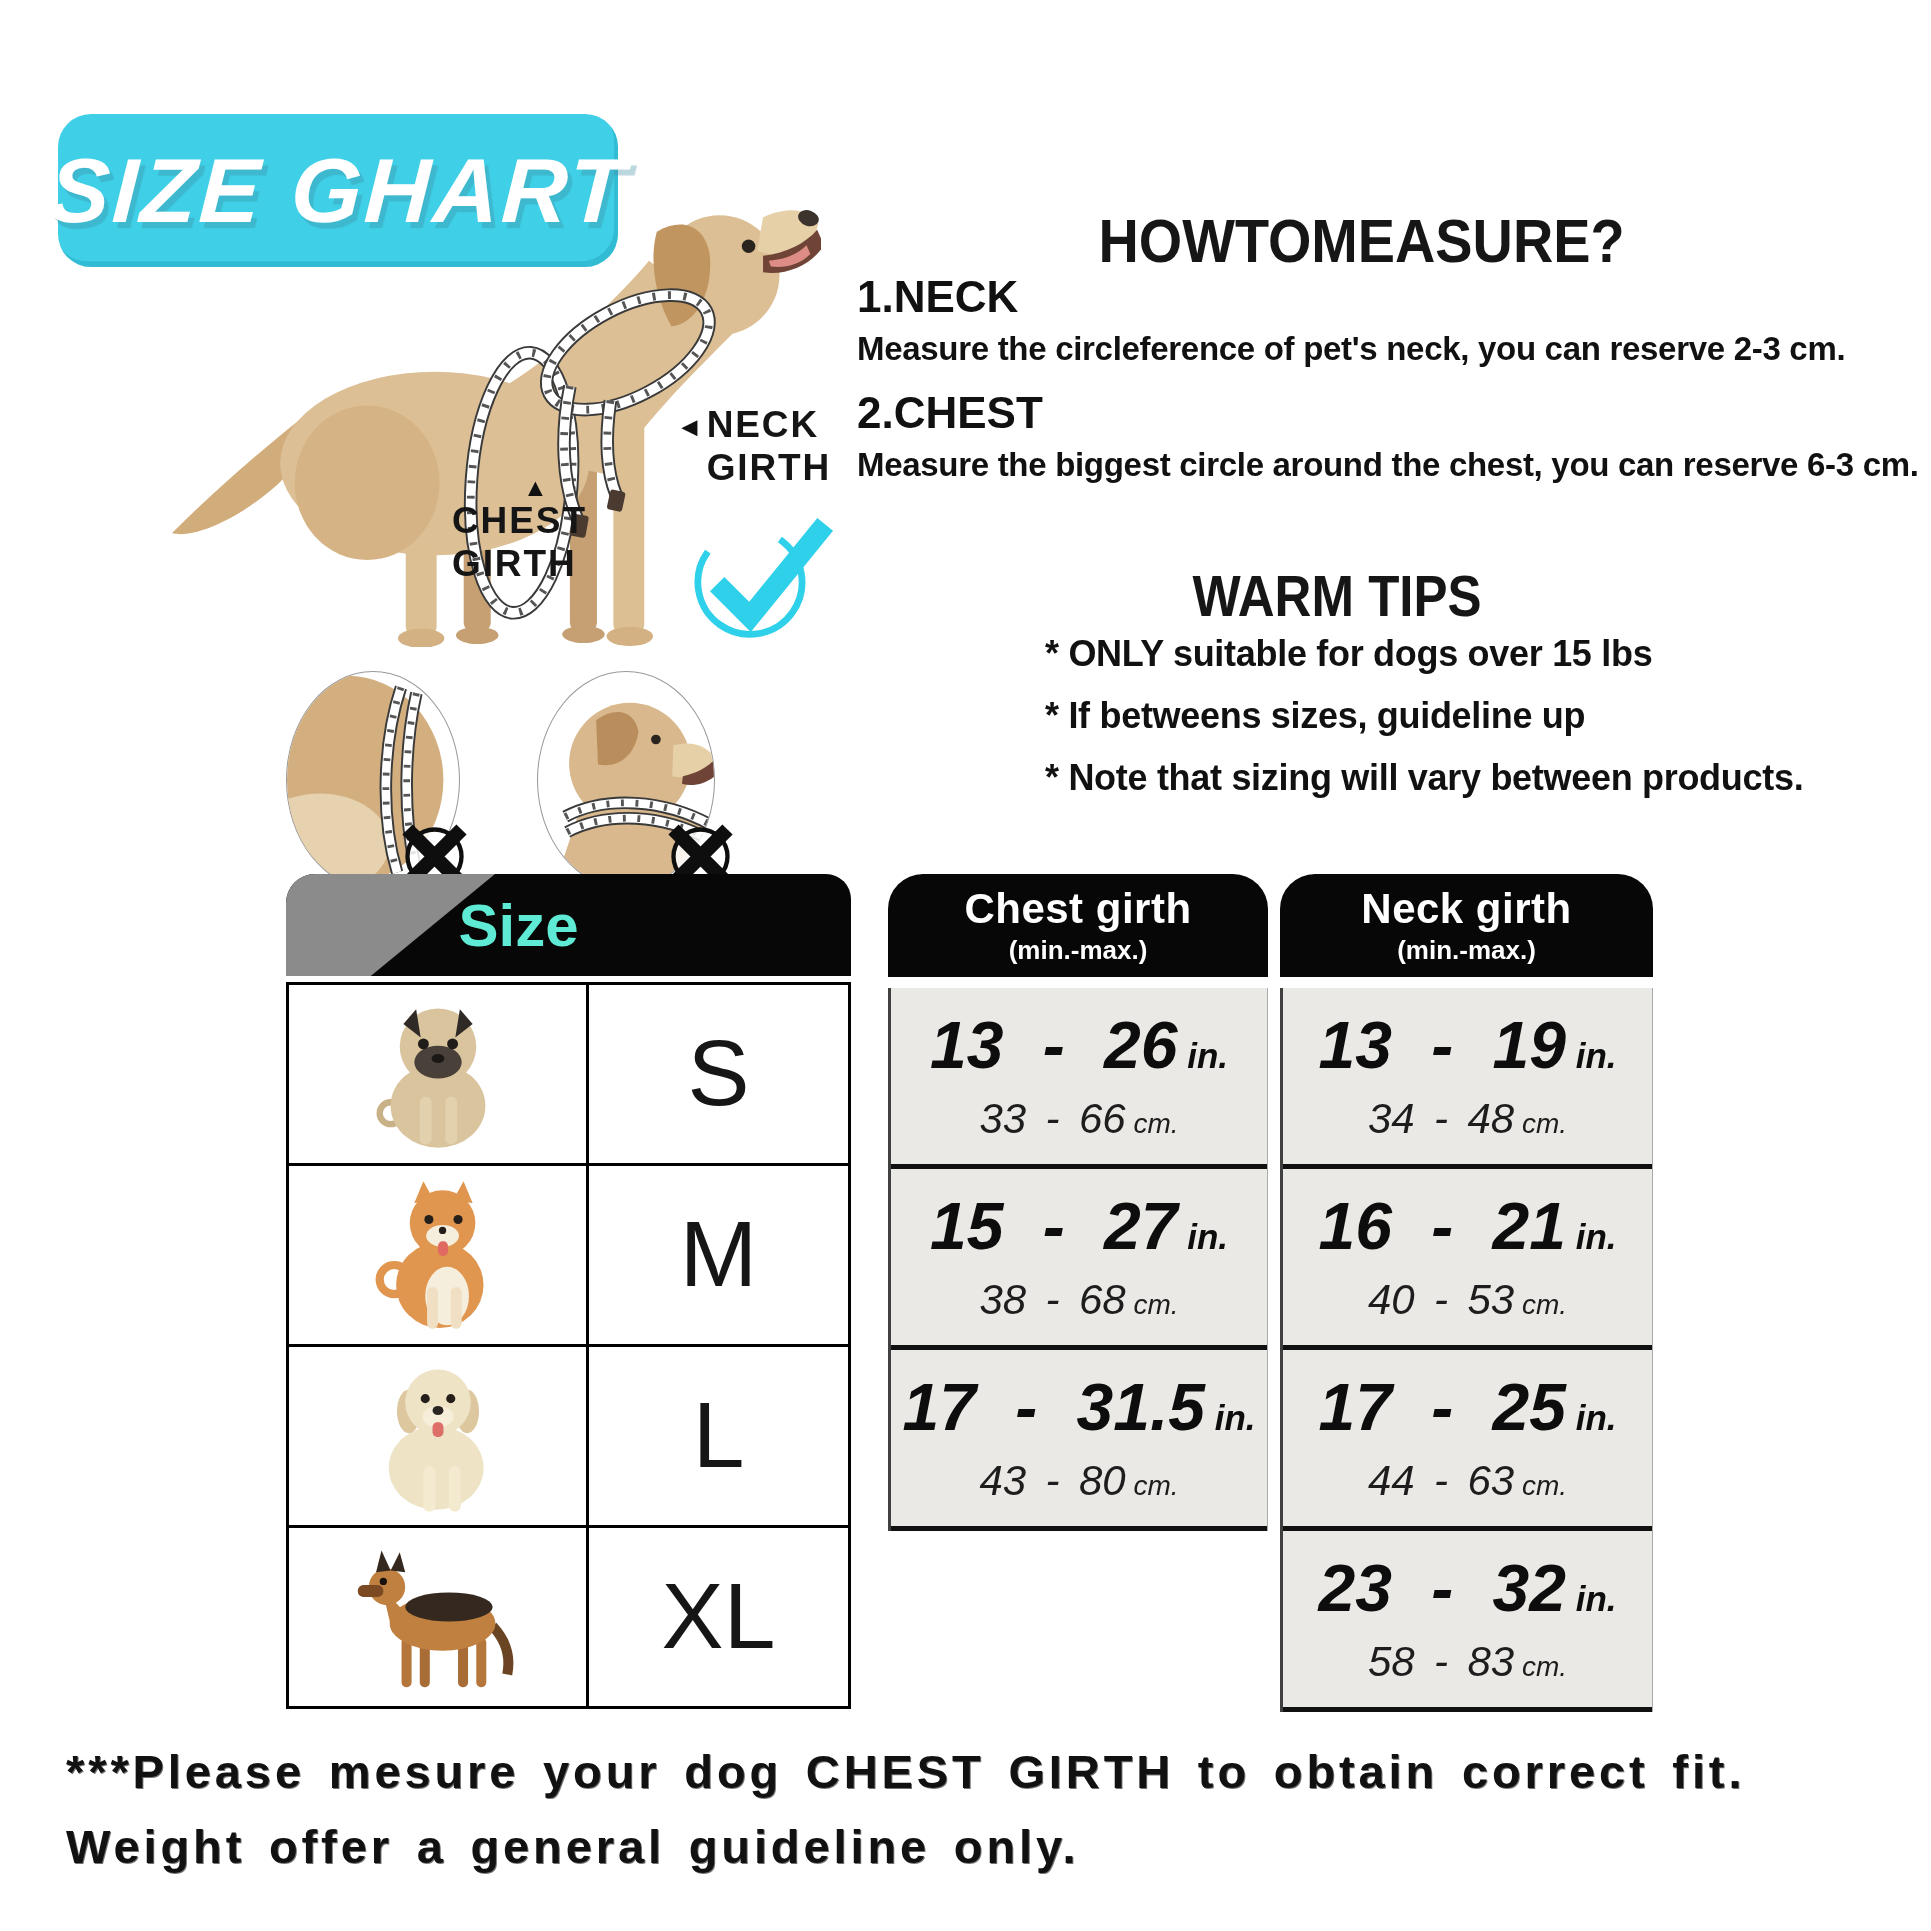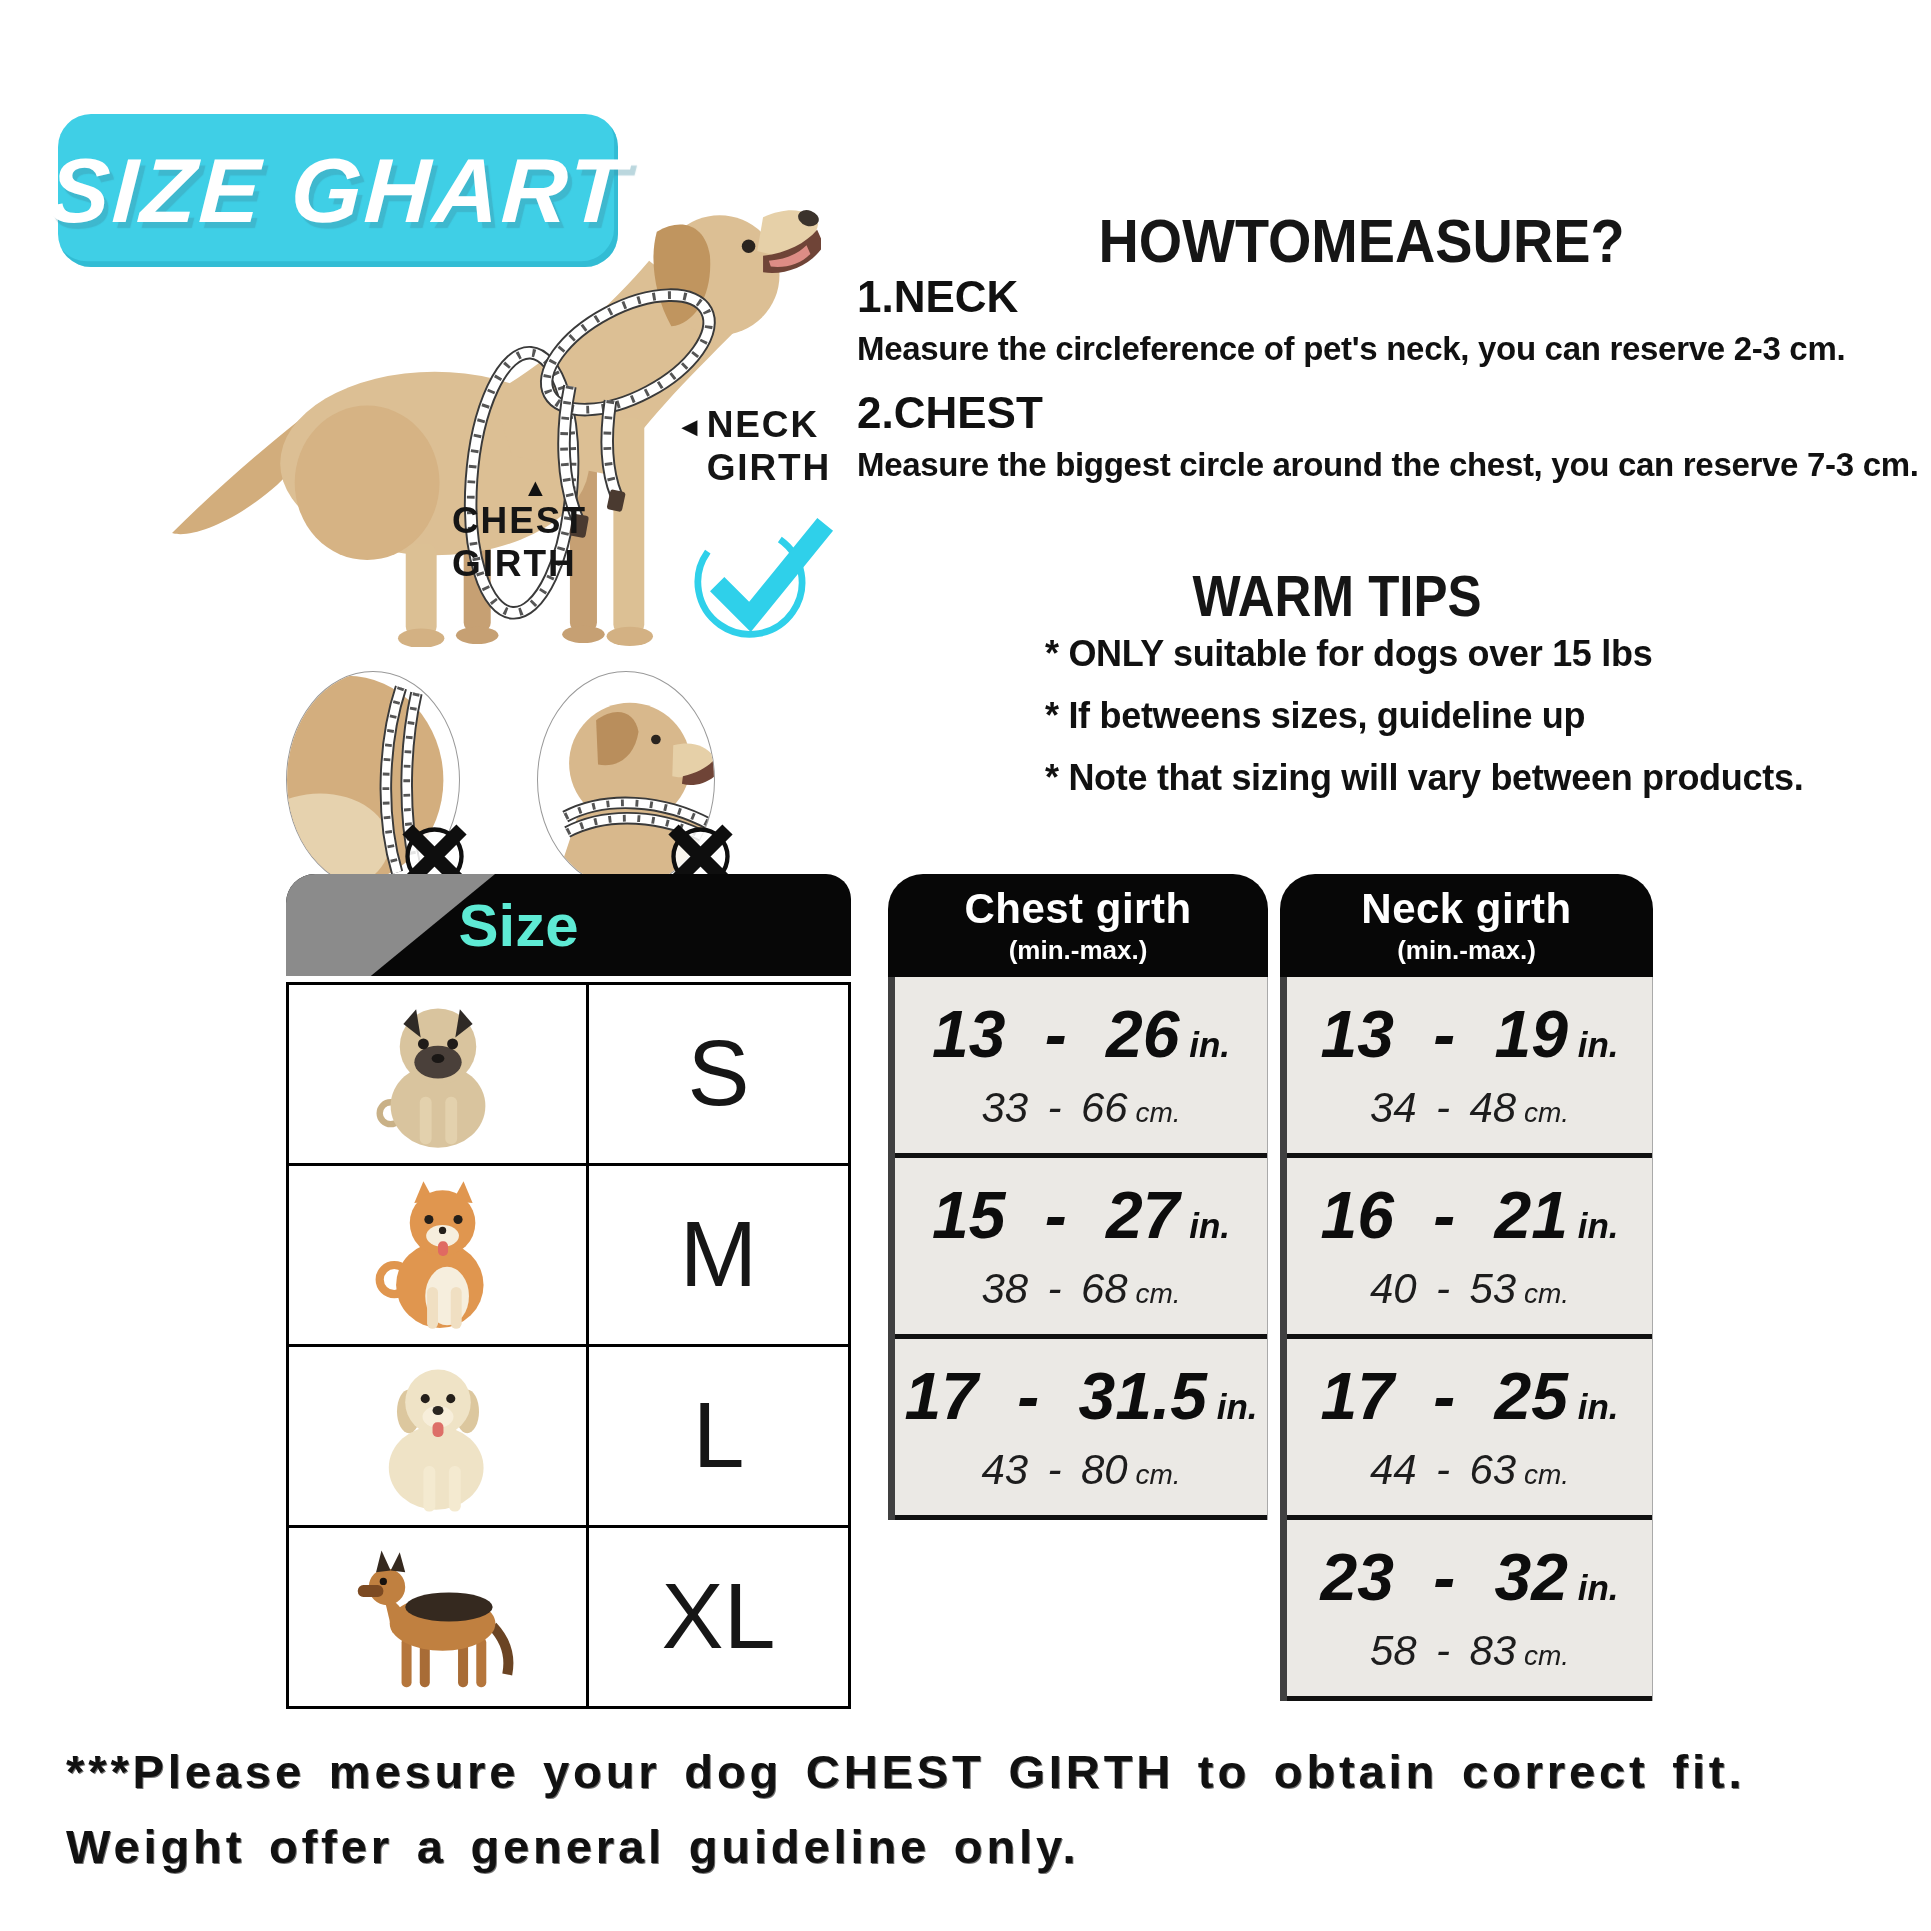--- a/index.html
+++ b/index.html
@@ -49,21 +49,21 @@
     font-size:93px;font-weight:400;color:#161616;background:#fff;}
 
   
   .girth-col{position:absolute;top:874px;}
   .girth-col.chest{left:888px;width:380px;}
   .girth-col.neck{left:1280px;width:373px;}
   .girth-header{height:103px;background:#070707;border-radius:35px 35px 0 0;color:#fff;
     display:flex;flex-direction:column;align-items:center;justify-content:center;}
   .girth-header .main{font-size:42px;font-weight:700;letter-spacing:0.5px;}
   .girth-header .sub{font-size:26px;font-weight:700;margin-top:1.9px;}
-  .girth-body{margin-top:0;border-left:7px solid #404040;border-right:1px solid #aaa;}
+  .girth-body{margin-top:11px;border-left:3px solid #404040;border-right:1px solid #aaa;}
   .girth-cell{height:176px;background:#ebe9e5;border-bottom:5.8px solid #111;
     display:flex;flex-direction:column;align-items:center;justify-content:center;}
   .in-line{font-style:italic;font-weight:800;font-size:66px;color:#0d0d0d;
     word-spacing:21px;white-space:nowrap;line-height:1;}
   .in-line .unit{font-size:35px;margin-left:9.7px;font-weight:800;}
   .cm-line{font-style:italic;font-weight:400;font-size:42px;color:#1d1d1d;
     word-spacing:7.7px;white-space:nowrap;margin-top:19.3px;line-height:1;}
   .cm-line .unit{font-size:28px;margin-left:7.7px;}
 
   
@@ -184,21 +184,21 @@
 </svg>
 <svg class="x-badge" style="left:660px;top:816px;" viewBox="0 0 84 84">
   <circle cx="42" cy="42" r="28" fill="rgba(255,255,255,.85)" stroke="#0e0e0e" stroke-width="4.5"></circle>
   <path d="M14 14 L70 70 M70 14 L14 70" stroke="#0e0e0e" stroke-width="15"></path>
 </svg>
 
 <div class="abs howto-heading">HOWTOMEASURE?</div>
 <div class="abs step-title" style="left:857px;top:272px;">1.NECK</div>
 <div class="abs step-text" style="left:857px;top:330px;">Measure the circleference of pet's neck, you can reserve 2-3 cm.</div>
 <div class="abs step-title" style="left:857px;top:388px;">2.CHEST</div>
-<div class="abs step-text" style="left:857px;top:446px;">Measure the biggest circle around the chest, you can reserve 7-3 cm.</div>
+<div class="abs step-text" style="left:857px;top:446px;">Measure the biggest circle around the chest, you can reserve 6-3 cm.</div>
 
 <div class="abs warm-heading">WARM TIPS</div>
 <div class="abs tip" style="left:1045px;top:633px;">* ONLY suitable for dogs over 15 lbs</div>
 <div class="abs tip" style="left:1045px;top:695px;">* If betweens sizes, guideline up</div>
 <div class="abs tip" style="left:1045px;top:757px;">* Note that sizing will vary between products.</div>
 
 <div class="abs size-table">
   <div class="size-header">
     <div class="slash"></div>
     <div class="size-header-label">Size</div>

